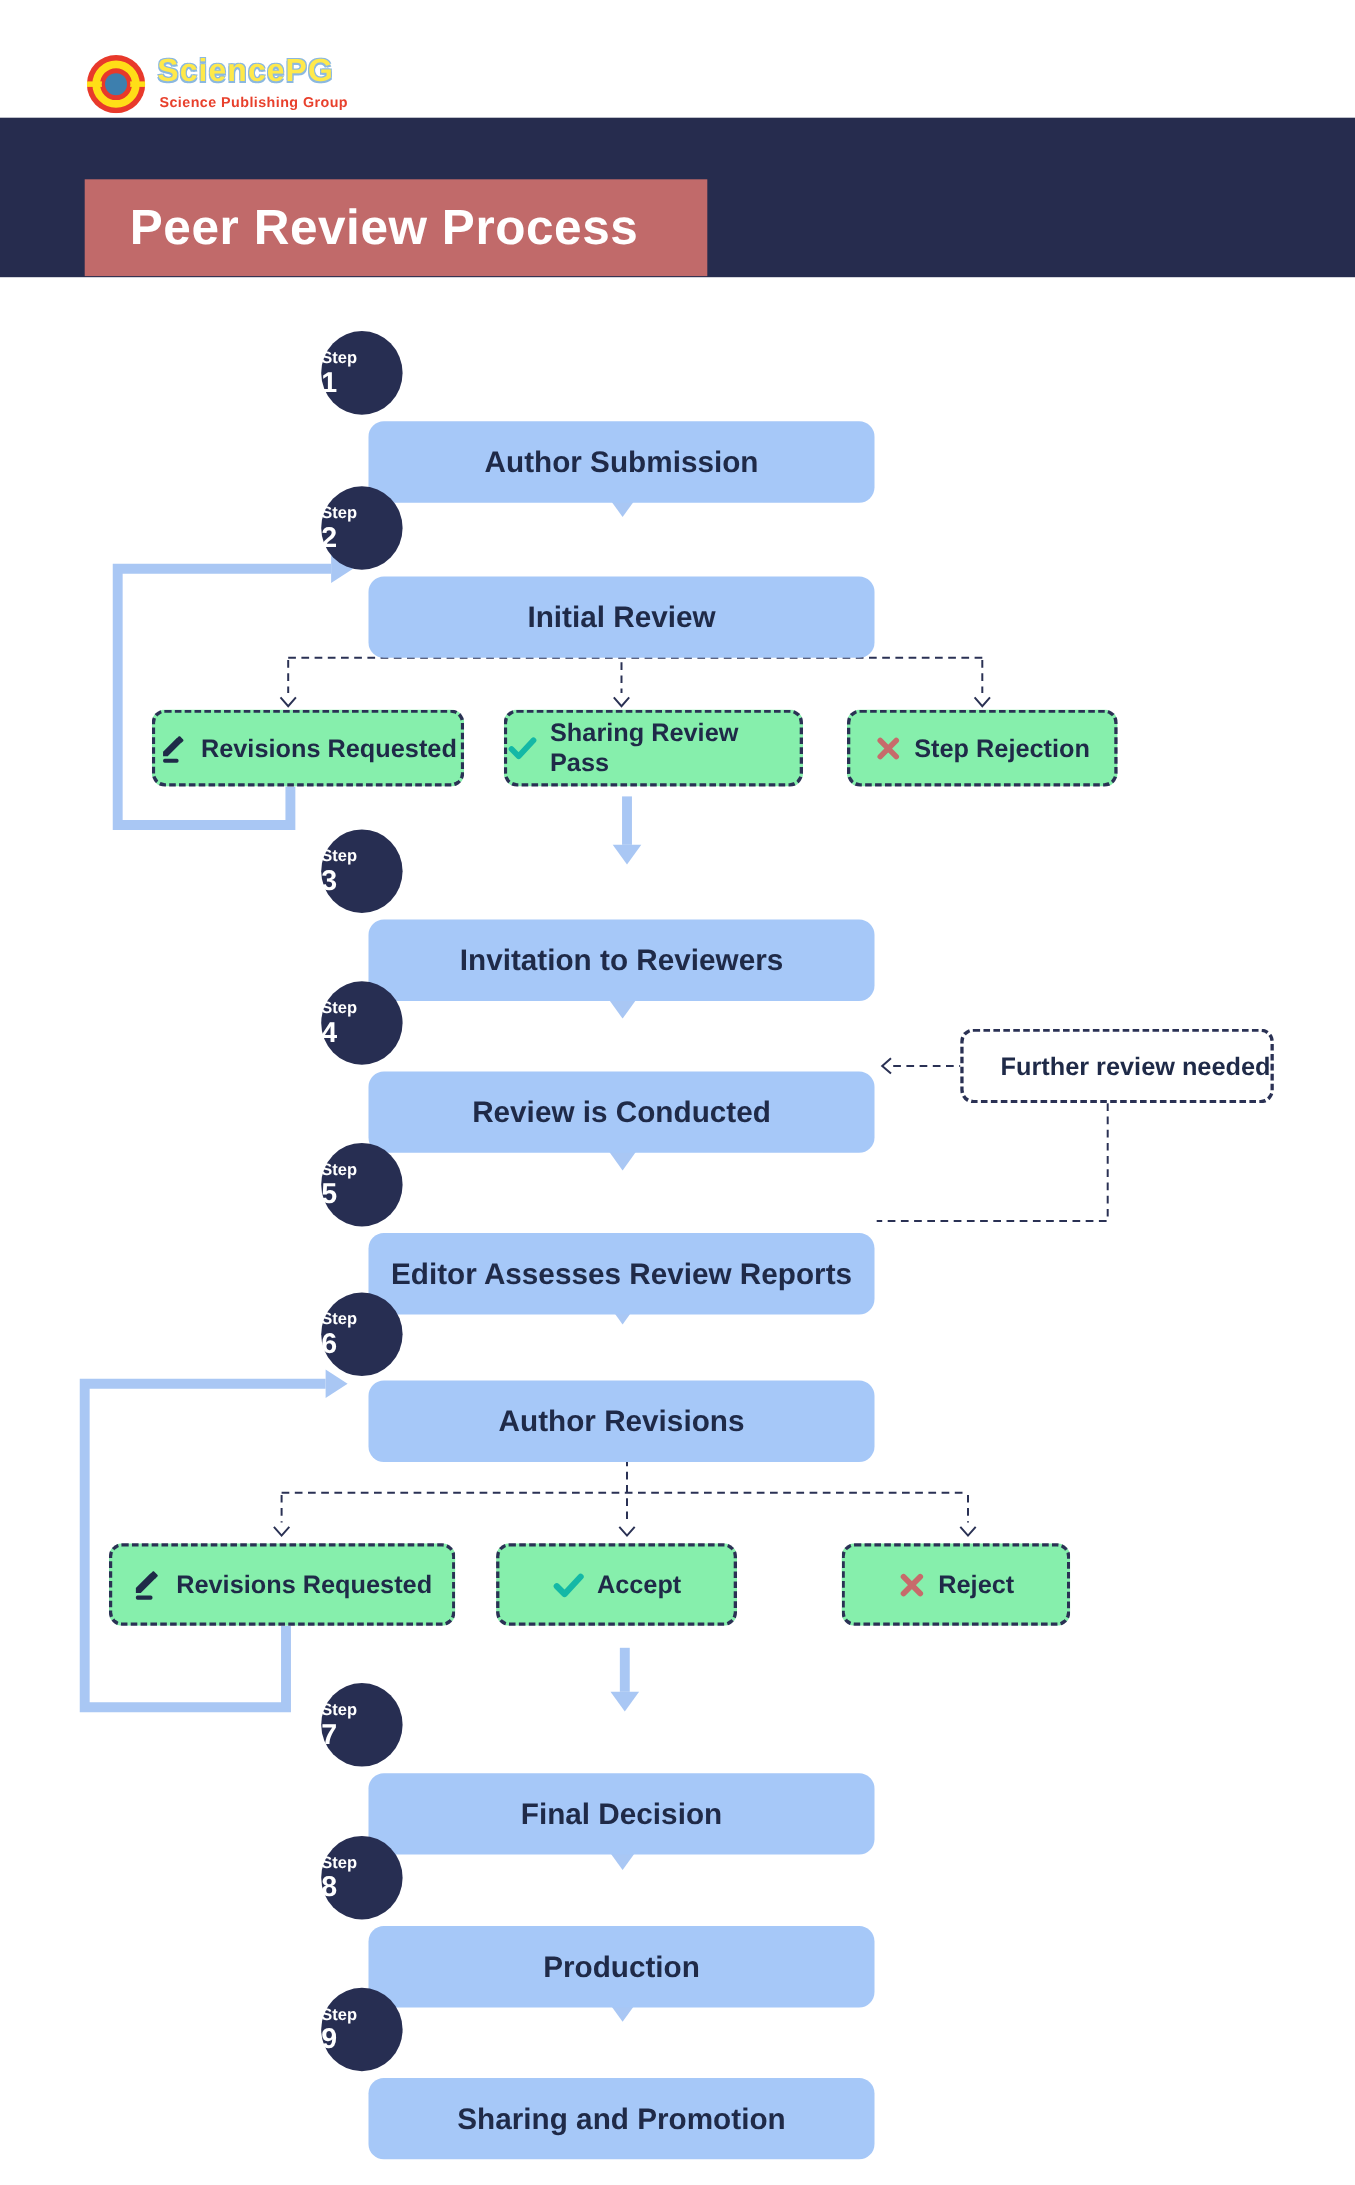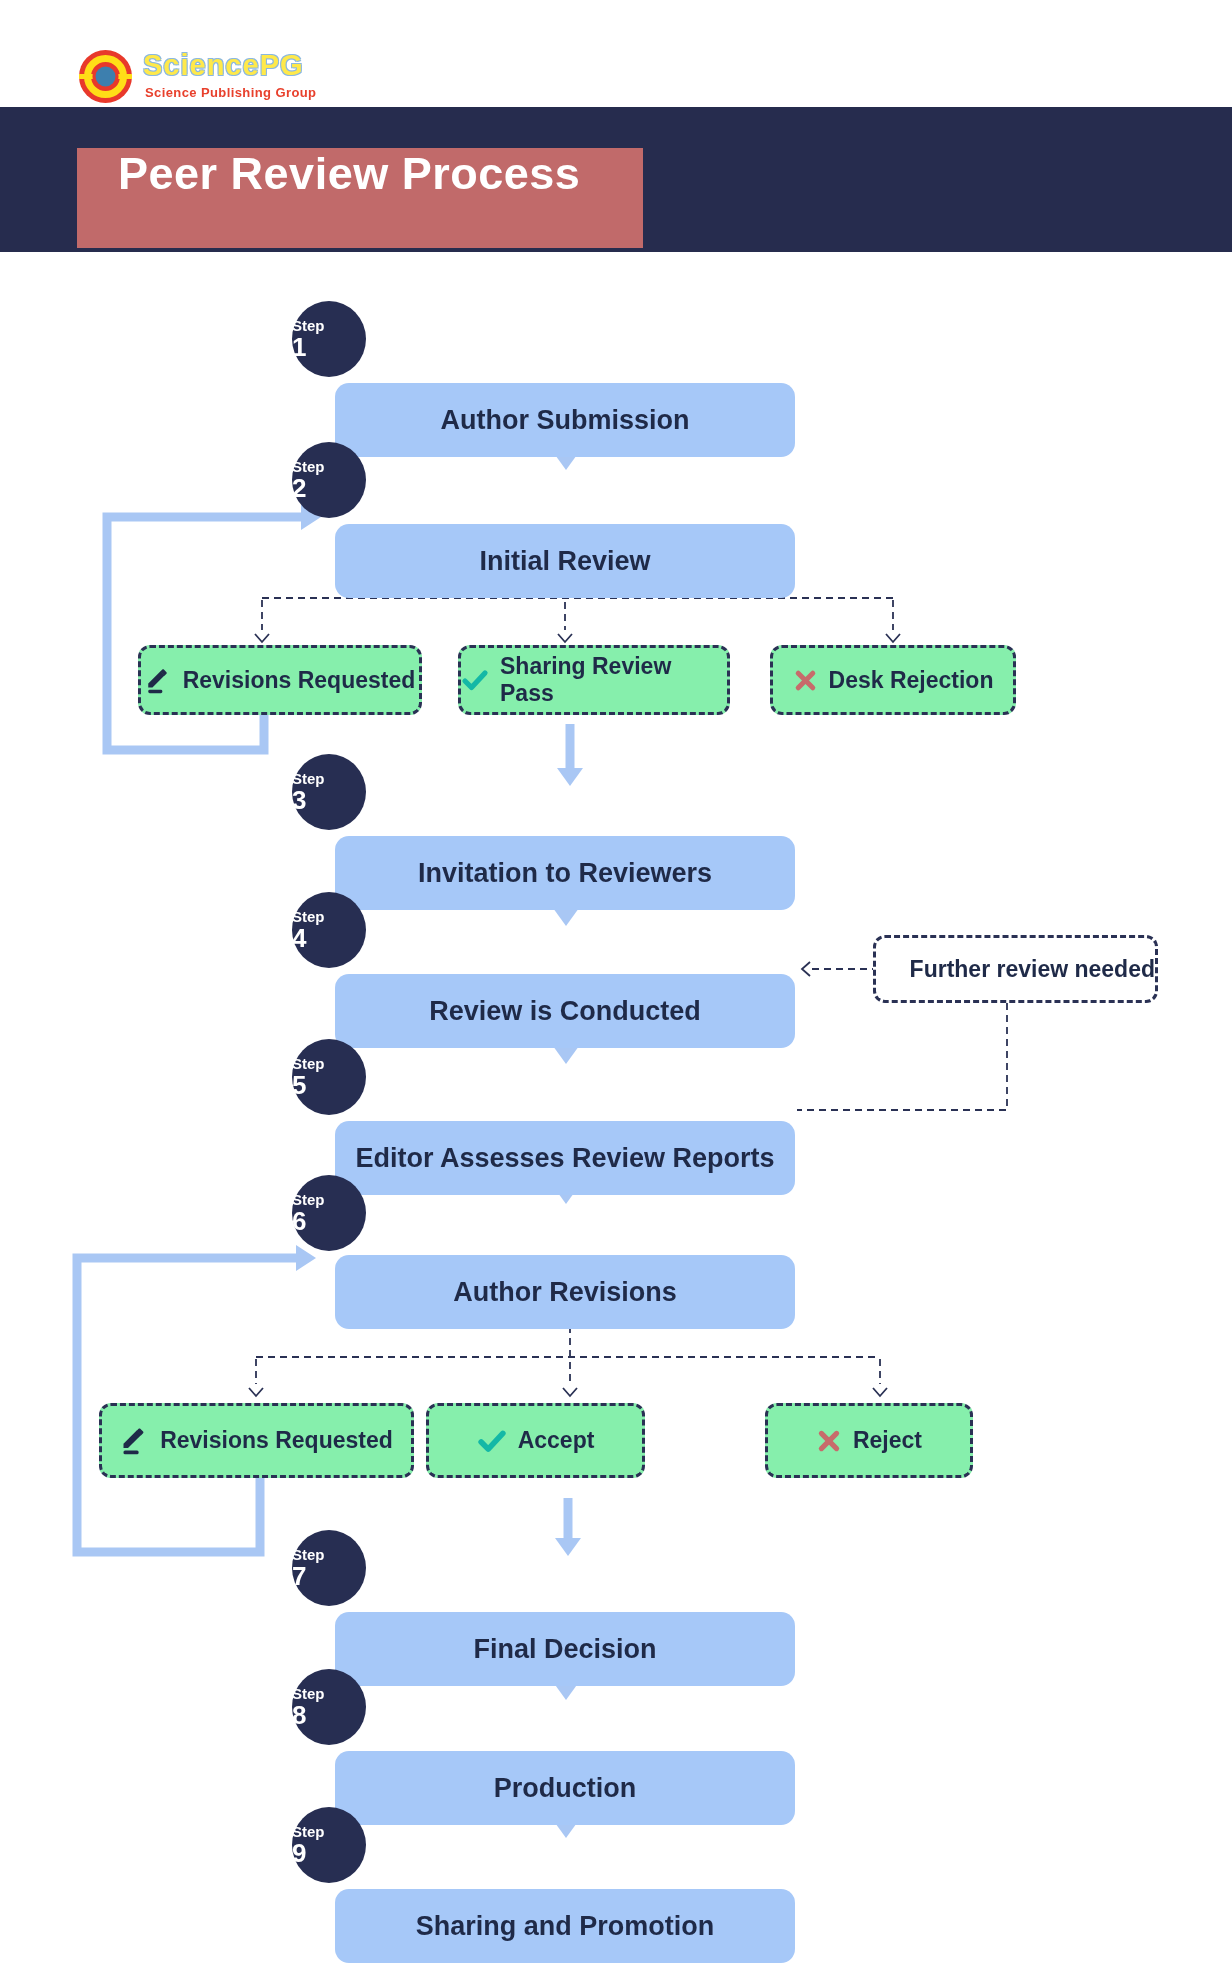--- a/index.html
+++ b/index.html
@@ -11,21 +11,21 @@
   #top-header{position:absolute;left:0;top:16px;width:1232px;height:107px;background:#ffffff;}
   #logo{position:absolute;left:79px;top:34px;width:53px;height:53px;}
   #logo-text{
     position:absolute;left:143px;top:33px;font-size:29px;font-weight:bold;
     color:#ffe94a;letter-spacing:1px;
     text-shadow:-1px -1px 0 #8bb8e0,1px -1px 0 #8bb8e0,-1px 1px 0 #8bb8e0,1px 1px 0 #8bb8e0;
   }
   #logo-tagline{position:absolute;left:145px;top:69px;font-size:13px;font-weight:bold;color:#e8402c;letter-spacing:.4px;}
   
   #navy-band{position:absolute;left:0;top:107px;width:1232px;height:145px;background:#262C4E;}
-  #title-box{position:absolute;left:77px;top:148px;width:566px;height:100px;background:#C16A6A;display:flex;}
+  #title-box{position:absolute;left:77px;top:163px;width:566px;height:88px;background:#C16A6A;display:flex;align-items:center;}
   #title-box .t{margin-left:41px;font-size:45px;font-weight:bold;color:#ffffff;letter-spacing:.5px;}
   
   #connectors{position:absolute;left:0;top:0;width:1232px;height:1986px;z-index:1;}
   
   .stepbox{
     position:absolute;left:335px;width:460px;height:74px;background:#A6C8F8;border-radius:14px;
     display:flex;align-items:center;justify-content:center;z-index:2;
     font-size:27px;font-weight:bold;color:#1F2A48;margin-top:44px;
   }
   .stepcircle{
@@ -48,21 +48,21 @@
     position:absolute;border:3px dashed #2A3154;border-radius:12px;background:#86efac;
     display:flex;align-items:center;justify-content:center;gap:11px;z-index:2;
     font-size:23px;font-weight:bold;color:#1F2A48;box-sizing:border-box;
   }
   .r1{top:645px;height:70px;}
   .r2{top:1403px;height:75px;}
   #opt-revisions-1{left:138px;width:284px;}
   #opt-pass{left:458px;width:272px;}
   #opt-desk-reject{left:770px;width:246px;}
   #opt-revisions-2{left:99px;width:315px;}
-  #opt-accept{left:426px;width:219px;}
+  #opt-accept{left:451px;width:219px;}
   #opt-reject{left:765px;width:208px;}
   #note-box{
     position:absolute;left:873px;top:935px;width:285px;height:68px;border:3px dashed #2A3154;
     border-radius:12px;background:#ffffff;display:flex;align-items:center;justify-content:flex-end;
     font-size:23px;font-weight:bold;color:#1F2A48;box-sizing:border-box;z-index:2;
   }
   .icn{flex:0 0 auto;display:block;}
 </style>
 </head>
 <body>
@@ -170,21 +170,21 @@
     </svg>
     <span>Sharing Review Pass</span>
   </div>
   <div id="opt-desk-reject" class="dashbox r1">
     <svg class="icn" width="25" height="25" viewBox="0 0 24 24">
       <g stroke="#C76B6B" stroke-width="4.8" stroke-linecap="round">
         <path d="M5 5 L19 19"></path>
           <path d="M19 5 L5 19"></path>
       </g>
     </svg>
-    <span>Desk Rejection</span>
+    <span>Step Rejection</span>
   </div>
 
   <div class="stepcircle c3">
     <span class="w">Step</span>
     <span class="n">3</span>
   </div>
   <div class="stepbox b3">
     <span>Invitation to Reviewers</span>
   </div>
 

